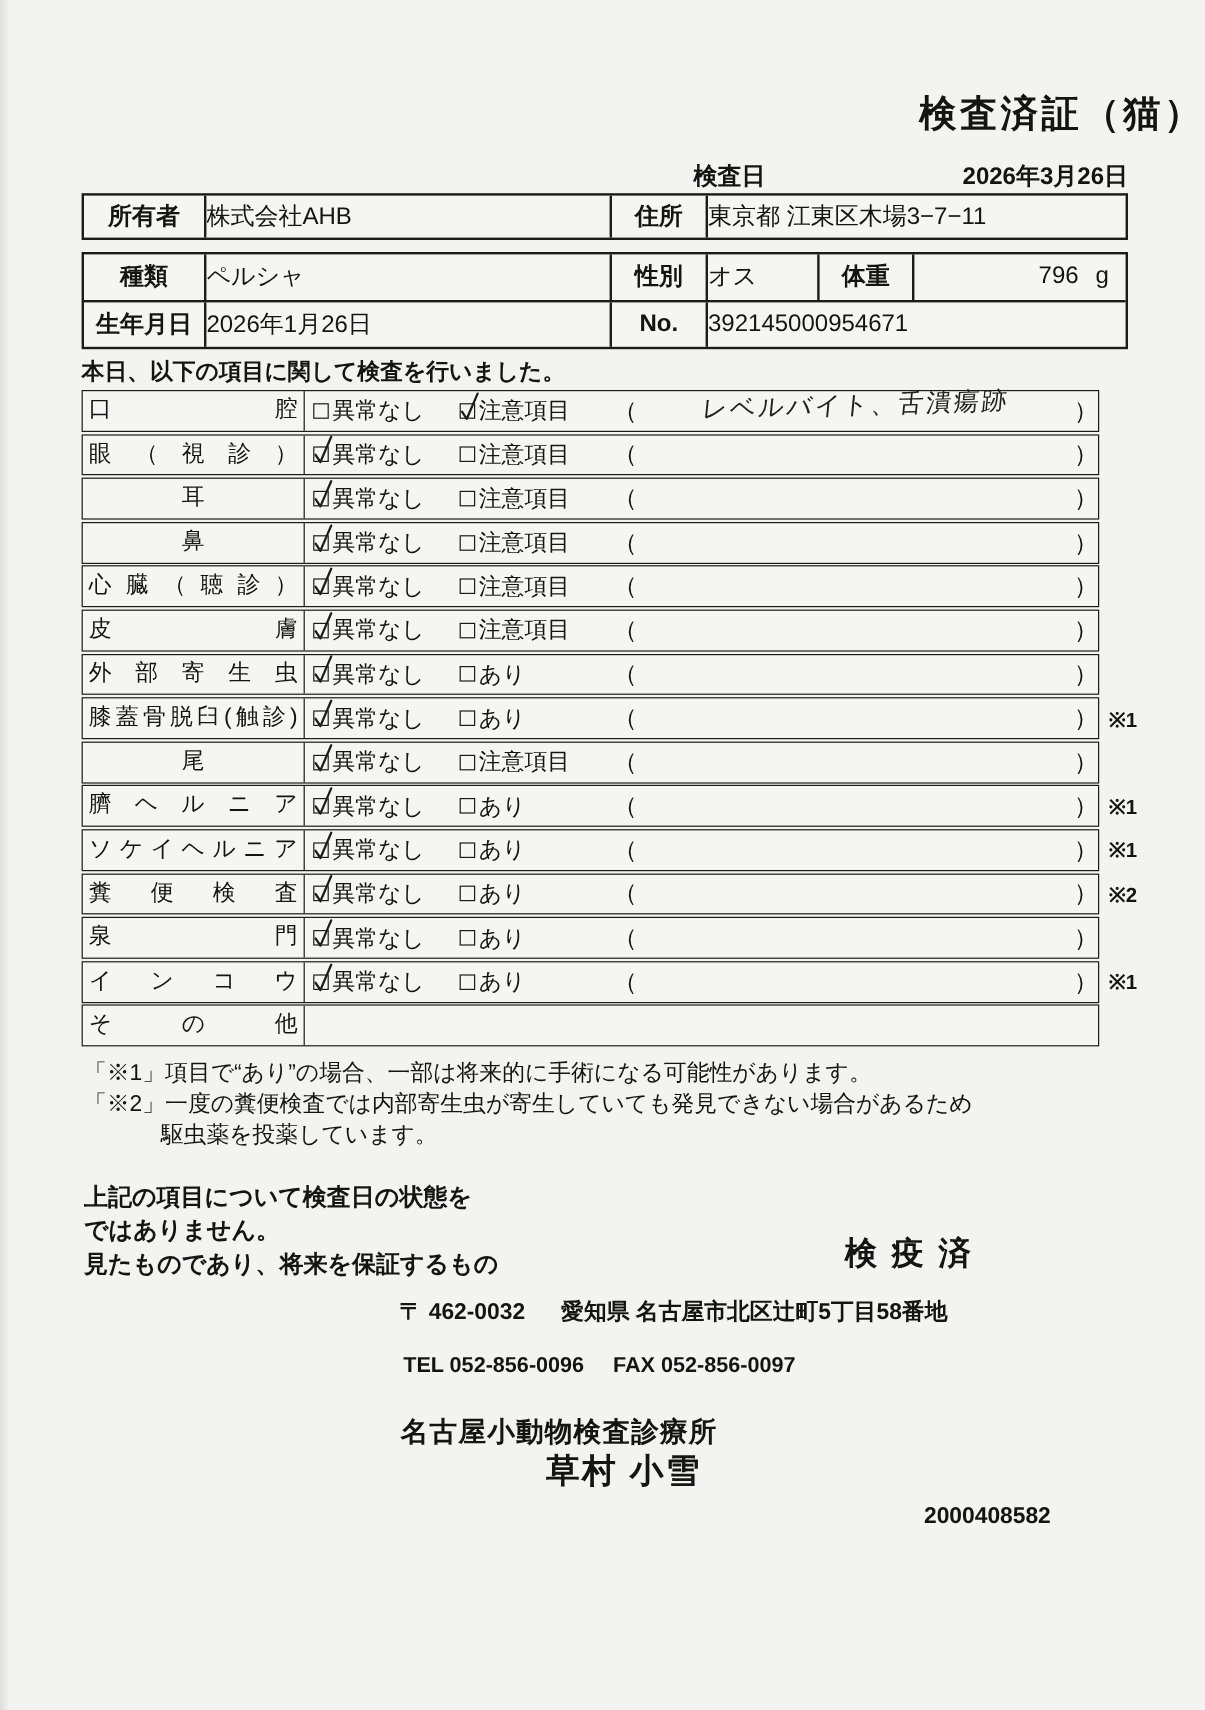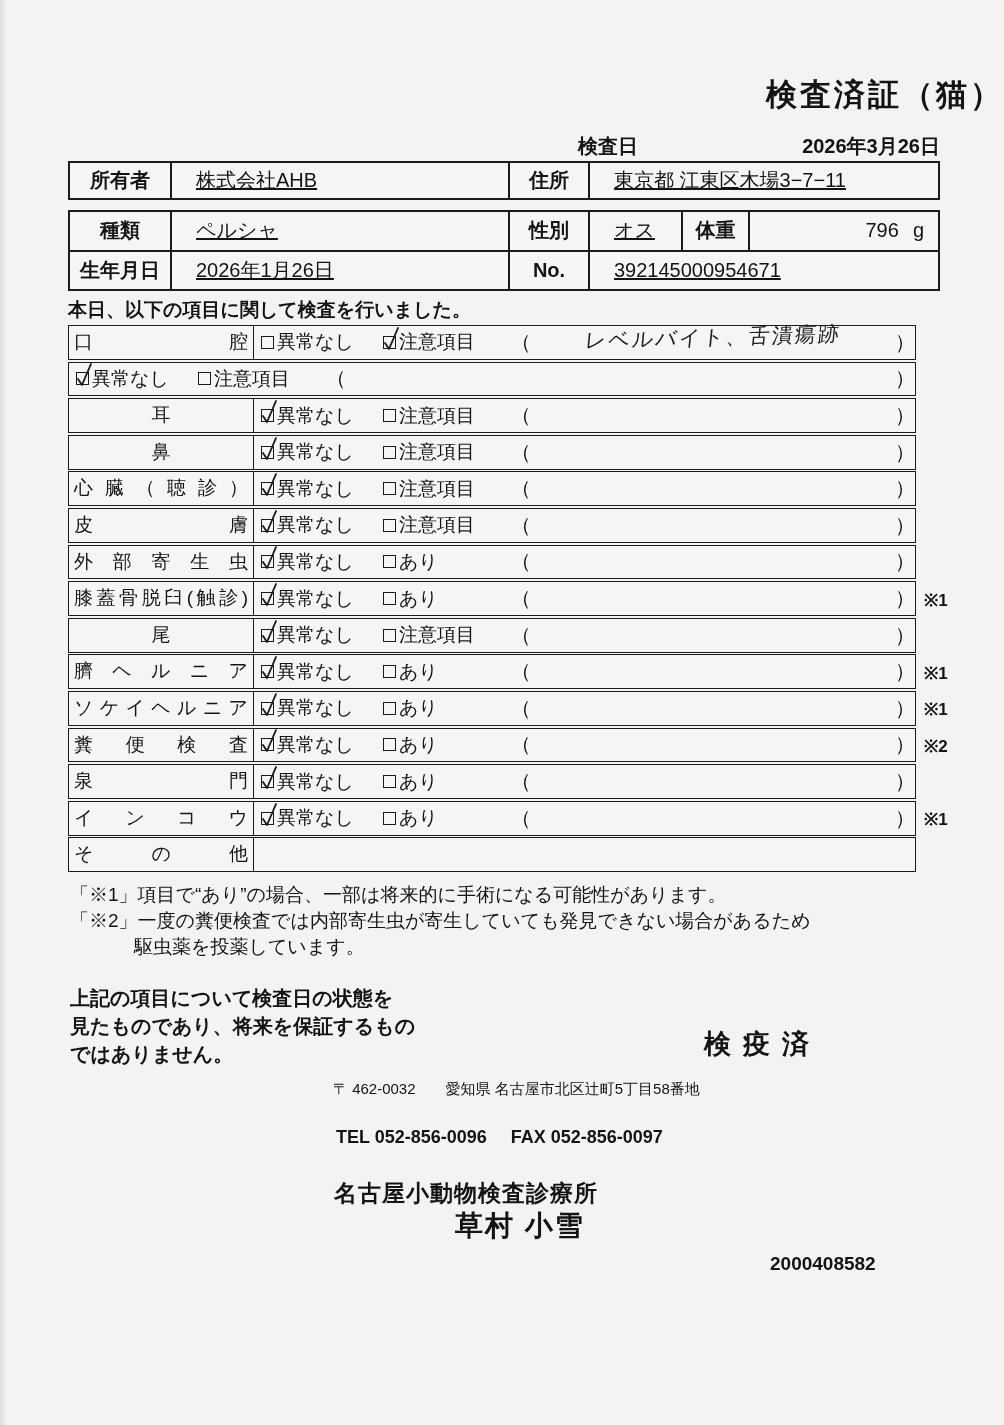--- a/index.html
+++ b/index.html
@@ -26,28 +26,28 @@
   }
 
   .box { position:absolute; left:68px; width:872px; border:2px solid #1b1b1b; background:#f5f5f3; }
   .owner-box { top:161px; height:39px; display:flex; }
   .info-box  { top:210px; height:81px; display:flex; flex-direction:column; }
   .info-row  { flex:1; display:flex; }
   .info-row + .info-row { border-top:2px solid #1b1b1b; }
 
   .cell { display:flex; align-items:center; font-size:20px; overflow:hidden; white-space:nowrap; }
   .cell.lbl { justify-content:center; font-weight:bold; }
-  .cell.val { padding-left:24px;text-decoration:underline; }
+  .cell.val { padding-left:0; }
   .bl { border-left:2px solid #1b1b1b; }
   .br { border-right:2px solid #1b1b1b; }
   .w102 { width:102px; flex:none; }
   .w338 { width:336px; flex:none; }
   .w82  { width:82px;  flex:none; }
   .w93  { width:93px;  flex:none; }
-  .w67  { width:67px;  flex:none; }
+  .w67  { width:79px;  flex:none; }
   .grow { flex:1; }
   .weight-val { justify-content:flex-end; padding-right:14px; gap:14px; }
 
   .intro { position:absolute; left:68px; top:297px; font-size:19px; font-weight:bold; }
 
   .exam-table { position:absolute; left:68px; top:325px; width:848px; }
   .exam-row {
     position:relative; display:flex; align-items:stretch;
     height:34.8px; margin-bottom:1.8px;
     border:1.6px solid #1b1b1b; background:#f5f5f3;
@@ -76,21 +76,21 @@
     position:absolute; left:calc(100% + 9px); top:50%; transform:translateY(-50%);
     font-size:17px; font-weight:bold; white-space:nowrap;
   }
 
   .footnotes { position:absolute; left:70px; top:882px; font-size:19px; line-height:26px; }
   .footnote-indent { padding-left:64px; }
 
   .disclaimer { position:absolute; left:70px; top:984px; font-size:20px; font-weight:bold; line-height:28px; }
   .stamp { position:absolute; left:704px; top:1026px; font-size:27px; font-weight:bold; letter-spacing:12px; }
 
-  .postal-line { position:absolute; left:333px; top:1080px; font-size:15px; font-weight:normal; display:flex; gap:30px; }
+  .postal-line { position:absolute; left:333px; top:1080px; font-size:19px; font-weight:bold; display:flex; gap:30px; }
   .tel-line    { position:absolute; left:336px; top:1127px; font-size:18px; font-weight:bold; display:flex; gap:24px; }
   .clinic-name { position:absolute; left:334px; top:1178px; font-size:23px; font-weight:bold; letter-spacing:1px; }
   .person-name { position:absolute; left:455px; top:1207px; font-size:28px; font-weight:bold; letter-spacing:2px; }
   .serial      { position:absolute; left:770px; top:1253px; font-size:19px; font-weight:bold; }
 </style>
 </head>
 <body>
 
 <div class="scan-edge"></div>
 
@@ -148,20 +148,21 @@
         </span>
         <span class="opt-label">注意項目</span>
       </span>
       <span class="paren paren-open">（</span>
       <span class="finding">レベルバイト、舌潰瘍跡</span>
       <span class="paren paren-close">）</span>
     </div>
     <span class="note"></span>
   </div>
     <div class="exam-row">
+    <div class="exam-label">眼（視診）</div>
     <div class="exam-content">
       <span class="opt opt1">
         <span class="cb checked">
           <svg viewBox="0 0 24 30">
             <path d="M5 19 L9 25 L18 4" stroke="#1d1d1d" stroke-width="1.9" fill="none" stroke-linecap="round" stroke-linejoin="round"></path>
           </svg>
         </span>
         <span class="opt-label">異常なし</span>
       </span>
       <span class="opt opt2">
@@ -466,22 +467,22 @@
   </div>
 
 <div class="footnotes">
   <div>「※1」項目で“あり”の場合、一部は将来的に手術になる可能性があります。</div>
   <div>「※2」一度の糞便検査では内部寄生虫が寄生していても発見できない場合があるため</div>
   <div class="footnote-indent">駆虫薬を投薬しています。</div>
 </div>
 
 <div class="disclaimer">
   <div>上記の項目について検査日の状態を</div>
+  <div>ではありません。</div>
   <div>見たものであり、将来を保証するもの</div>
-  <div>ではありません。</div>
 </div>
 
 <div class="stamp">検疫済</div>
 
 <div class="postal-line">
   <span>〒 462-0032</span>
   <span>愛知県 名古屋市北区辻町5丁目58番地</span>
 </div>
 
 <div class="tel-line">

